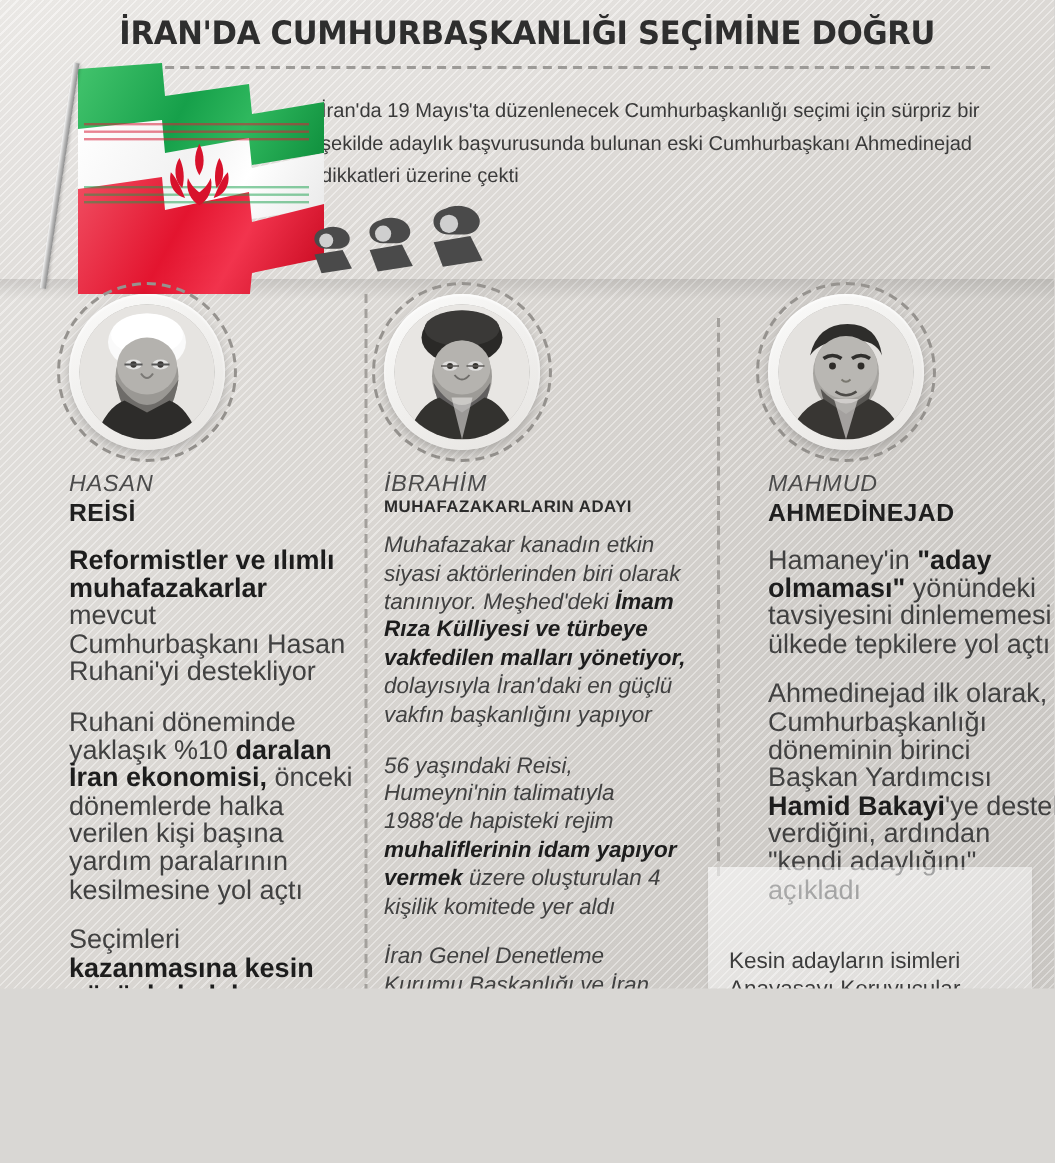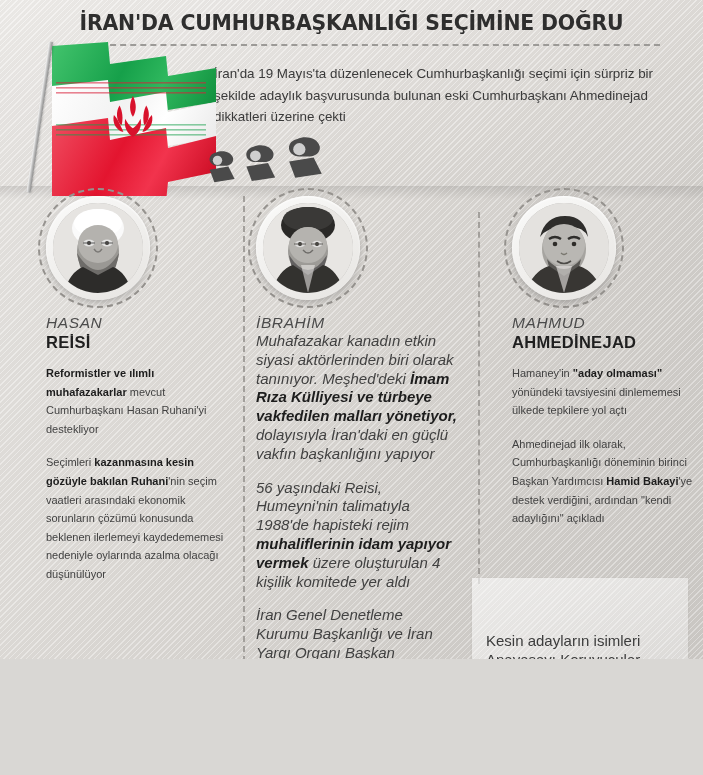--- a/index.html
+++ b/index.html
@@ -99,21 +99,21 @@
   }
   .name-last {
     font-size: 16.5px; color: #1f1f1f; letter-spacing: 0.3px;
     line-height: 20px; font-weight: 700; margin-bottom: 12px;
   }
   .kicker {
     font-size: 11.2px; font-weight: 700; color: #2b2b2b;
     letter-spacing: 0.35px; margin-bottom: 11px;
   }
   .para {
-    font-size: 11px; line-height: 18.6px; color: #414141;
+    font-size: 18px; line-height: 18.6px; color: #414141;
     margin-bottom: 15px;
   }
   .para b { color: #1d1d1d; font-weight: 700; }
   .col-2 .para { font-size: 15px; line-height: 18.8px; font-style: italic; }
 
   
   .note-panel {
     position: absolute; left: 472px; top: 578px; width: 216px; height: 110px;
     background: linear-gradient(160deg, rgba(255,255,255,0.60), rgba(255,255,255,0.30));
     box-shadow: 0 1px 3px rgba(0,0,0,0.07);
@@ -240,20 +240,21 @@
           <path d="M30,40 L42,40 M48,40 L60,40" stroke="#555" stroke-width="1.2" fill="none"></path>
           <path d="M41,46 Q45,52 49,46" stroke="#7a7875" stroke-width="1.4" fill="none"></path>
           <path d="M10,90 Q18,68 30,64 L45,72 L60,64 Q72,68 80,90 Z" fill="#2d2c2a"></path>
         </svg>
       </div>
     </div>
     <div class="name-first">HASAN</div>
     <div class="name-last">REİSİ</div>
     <div>
         <p class="para"><b>Reformistler ve ılımlı muhafazakarlar</b> mevcut Cumhurbaşkanı Hasan Ruhani'yi destekliyor</p>
+        <p class="para">Ruhani döneminde yaklaşık %10 <b>daralan İran ekonomisi,</b> önceki dönemlerde halka verilen kişi başına yardım paralarının kesilmesine yol açtı</p>
         <p class="para">Seçimleri <b>kazanmasına kesin gözüyle bakılan Ruhani</b>'nin seçim vaatleri arasındaki ekonomik sorunların çözümü konusunda beklenen ilerlemeyi kaydedememesi nedeniyle oylarında azalma olacağı düşünülüyor</p>
       </div>
   </div>
 
   <div class="col col-2">
     <div class="portrait">
       <div class="portrait-dash"></div>
       <div class="portrait-ring"></div>
       <div class="portrait-photo">
         <svg width="90" height="90" viewBox="0 0 90 90">
@@ -268,20 +269,21 @@
           <circle cx="37" cy="41" r="2" fill="#35332f"></circle>
           <circle cx="54" cy="41" r="2" fill="#35332f"></circle>
           <path d="M31,41 L43,41 M48,41 L60,41" stroke="#5c5a57" stroke-width="1.1" fill="none"></path>
           <path d="M40,47 Q45,53 50,47" stroke="#6f6d6a" stroke-width="1.3" fill="none"></path>
           <path d="M8,90 Q16,66 30,62 L45,72 L60,62 Q74,66 82,90 Z" fill="#33322f"></path>
           <path d="M38,62 L45,90 L52,62 Z" fill="#f0efed" opacity="0.55"></path>
         </svg>
       </div>
     </div>
     <div class="name-first">İBRAHİM</div>
+    <div class="kicker">MUHAFAZAKARLARIN ADAYI</div>
     <div>
         <p class="para">Muhafazakar kanadın etkin siyasi aktörlerinden biri olarak tanınıyor. Meşhed'deki <b>İmam Rıza Külliyesi ve türbeye vakfedilen malları yönetiyor,</b> dolayısıyla İran'daki en güçlü vakfın başkanlığını yapıyor</p>
         <p class="para">56 yaşındaki Reisi, Humeyni'nin talimatıyla 1988'de hapisteki rejim <b>muhaliflerinin idam yapıyor vermek</b> üzere oluşturulan 4 kişilik komitede yer aldı</p>
         <p class="para">İran Genel Denetleme Kurumu Başkanlığı ve İran Yargı Organı Başkan Yardımcılığı da yapan Reisi, 2014-2016 arasında <b>İran Başsavcılığı</b> görevini üstlendi</p>
         <p class="para"><b>Ruhani'ye karşı en iddialı aday</b> olarak gösteriliyor</p>
       </div>
   </div>
 
   <div class="col col-3">
     <div class="portrait">

